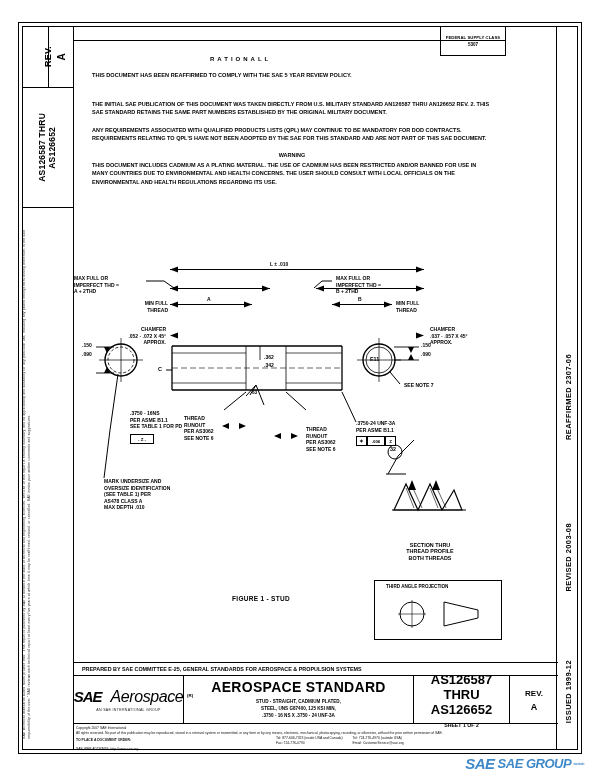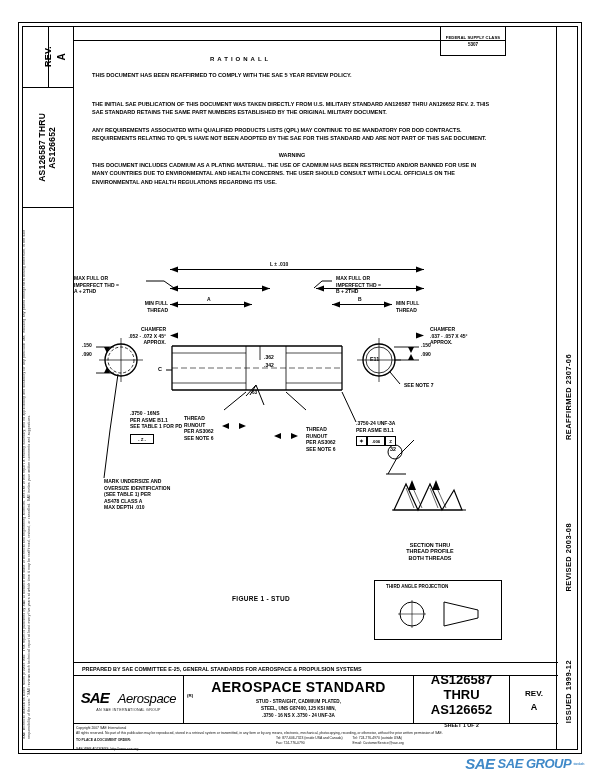--- a/index.html
+++ b/index.html
@@ -213,21 +213,21 @@
     display: flex; flex-direction: column;
     align-items: center; justify-content: center;
   }
   .sae-mark { display: flex; align-items: baseline; }
   .sae-mark .sae {
     font-family: "Liberation Sans", sans-serif;
     font-weight: bold; font-size: 15px;
     font-style: italic; letter-spacing: -1px;
   }
   .sae-mark .aero {
-    font-size: 13px; font-style: italic;
+    font-size: 16px; font-style: italic;
     letter-spacing: -.4px; margin-left: 9px;
   }
   .sae-sub { font-size: 3.6px; margin-top: 2px; letter-spacing: .3px; color: #222; }
 
   .tb-mid {
     position: absolute;
     left: 110px; top: 0; width: 230px; height: 48px;
     border-right: 1.2px solid #000;
     box-sizing: border-box;
     text-align: center;

